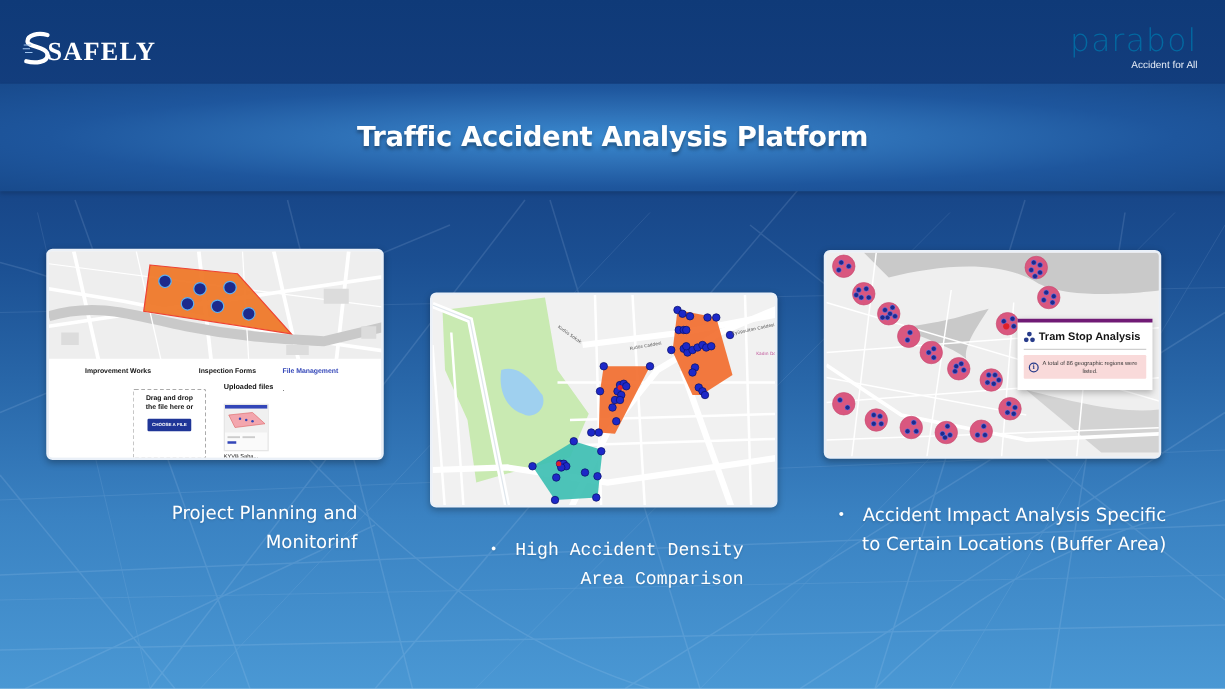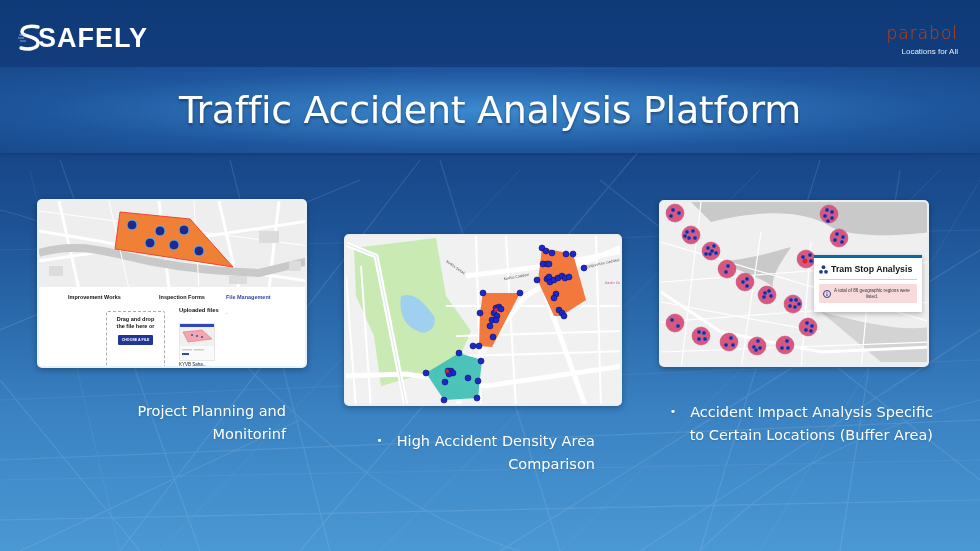--- a/index.html
+++ b/index.html
@@ -6,37 +6,37 @@
   html, body { width: 980px; height: 551px; overflow: hidden; }
   body {
     position: relative;
     font-family: "Liberation Sans", "DejaVu Sans", sans-serif;
     background: linear-gradient(180deg, #0f3a78 0%, #153f80 20%, #1b4f92 38%, #2866a8 55%, #3a82c2 75%, #4a98d4 100%);
     color: #fff;
   }
   .bg-map { position: absolute; inset: 0; pointer-events: none; opacity: 0.13; }
   .logo-safely {
     position: absolute; left: 18px; top: 22px; height: 32px;
-    display: flex; align-items: center;
-    font-family: Liberation Sans, sans-serif; font-weight: bold; font-size: 27px; letter-spacing: 1px;
+    display: flex; align-items: flex-end;
+    font-family: Liberation Serif, serif; font-weight: bold; font-size: 21px; letter-spacing: 1px;
     color: #fff;
   }
   .logo-safely .s-mark { width: 24px; height: 30px; margin-right: 1px; }
   .logo-parabol { position: absolute; right: 22px; top: 20px; text-align: right; }
-  .logo-parabol .word { font-family: "DejaVu Sans", sans-serif; font-size: 17px; font-weight: 300; letter-spacing: 1px; color:#c2410c; line-height: 26px; }
+  .logo-parabol .word { font-family: "DejaVu Sans", sans-serif; font-size: 25px; font-weight: 300; letter-spacing: 1px; color:#0369a1; line-height: 26px; }
   .logo-parabol .tag { font-size: 8px; color: #e7eef8; margin-top: 1px; }
 
   .title-band {
     position: absolute; left: 0; top: 67px; width: 980px; height: 86px;
     background: radial-gradient(ellipse at 50% 50%, #3a8ad0 0%, #2f72b8 30%, #1e569d 65%, #184a8c 100%);
     box-shadow: 0 2px 3px rgba(0,0,0,0.15);
     display: flex; align-items: center; justify-content: center;
   }
   .title-band h1 {
-    font-family: "DejaVu Sans", sans-serif; font-weight: normal; font-size: 38px; color: #fff;
+    font-family: "DejaVu Sans", sans-serif; font-weight: bold; font-size: 22px; color: #fff;
     letter-spacing: -0.3px;
     text-shadow: 0 2px 3px rgba(0,0,0,0.35);
   }
 
   .card {
     position: absolute; background: #f4f4f4; border-radius: 5px; overflow: hidden;
     border: 2px solid #eaf0f8;
     box-shadow: 0 2px 6px rgba(0,0,0,0.3);
   }
   .card svg.map { position: absolute; left: 0; top: 0; }
@@ -61,21 +61,21 @@
   .uploaded-dot { position: absolute; left: 187px; top: 22px; font-size: 6px; color: #111; }
   .thumb { position: absolute; left: 140px; top: 36px; width: 36px; height: 38px; background: #fafafa; border: 1px solid #e6e6e6; }
   .thumb-cap { position: absolute; left: 140px; top: 75px; font-size: 4.5px; color: #222; }
 
   
   .card2 { left: 344px; top: 234px; width: 278px; height: 172px; }
   
   .card3 { left: 659px; top: 200px; width: 270px; height: 167px; }
   .tram-panel {
     position: absolute; left: 153px; top: 53px; width: 108px; height: 57px; background: #fff;
-    border-top: 3px solid #0369a1; box-shadow: 0 2px 5px rgba(0,0,0,0.25);
+    border-top: 3px solid #701a75; box-shadow: 0 2px 5px rgba(0,0,0,0.25);
   }
   .tram-head { display: flex; align-items: center; padding: 6px 0 0 5px; }
   .tram-head .ppl { width: 9px; height: 9px; margin-right: 3px; }
   .tram-head .ttl { font-size: 8.8px; font-weight: bold; color: #151515; white-space: nowrap; }
   .tram-rule { margin: 5px 5px 0; height: 1px; background: #cfcfcf; }
   .tram-info {
     margin: 4px 5px 0; height: 19px; background: #f9dada; border-radius: 1px;
     display: flex; align-items: center; padding-left: 4px;
   }
   .info-icon {
@@ -83,21 +83,21 @@
     font-size: 5px; line-height: 6px; text-align: center; color: #273b8a; font-weight: bold; font-family: "DejaVu Serif", serif;
   }
   .tram-info .msg { font-size: 4.6px; line-height: 6px; color: #333; text-align: center; flex: 1; padding-right: 4px; }
 
   .caption {
     position: absolute; text-align: right; color: #fff; font-family: "DejaVu Sans", sans-serif;
     font-size: 14.5px; line-height: 23px; text-shadow: 0 1px 2px rgba(0,0,0,0.15);
   }
   .caption .bullet { display: inline-block; margin-right: 14px; font-size: 11px; vertical-align: 2px; }
   .cap1 { left: 60px; top: 400px; width: 226px; }
-  .cap2 { left: 355px; top: 429px; width: 240px; }
+  .cap2 { left: 355px; top: 429px; width: 240px; font-family: Liberation Mono, monospace; }
   .cap3 { left: 655px; top: 400px; width: 278px; }
 </style>
 </head>
 <body>
 
 <svg class="bg-map" width="980" height="551" viewBox="0 0 980 551">
   <g stroke="#cfe3ff" stroke-width="1.2" fill="none">
     <path d="M0 210 C120 240 180 300 260 380 S420 520 520 551"></path>
     <path d="M60 160 L200 551"></path>
     <path d="M0 330 L360 180"></path>
@@ -130,21 +130,21 @@
 
 <div class="logo-safely">
   <svg class="s-mark" viewBox="0 0 24 30">
     <path d="M20 4 C12 2 4 4 4 9 C4 14 20 13 20 20 C20 26 10 27 3 25" stroke="#fff" stroke-width="3.4" fill="none" stroke-linecap="round"></path>
     <path d="M1 12 L7 12 M0 15 L6 15 M2 18 L8 18" stroke="#9fc3ee" stroke-width="0.8"></path>
   </svg>
   <span style="margin-left:-5px">SAFELY</span>
 </div>
 <div class="logo-parabol">
   <div class="word">parabol</div>
-  <div class="tag">Locations for All</div>
+  <div class="tag">Accident for All</div>
 </div>
 
 <div class="title-band">
   <h1>Traffic Accident Analysis Platform</h1>
 </div>
 
 <div class="card card1">
   <svg class="map" width="270" height="88" viewBox="0 0 270 88">
     <rect width="270" height="88" fill="#eeeeee"></rect>
     <g stroke="#ffffff" stroke-width="3" fill="none">

